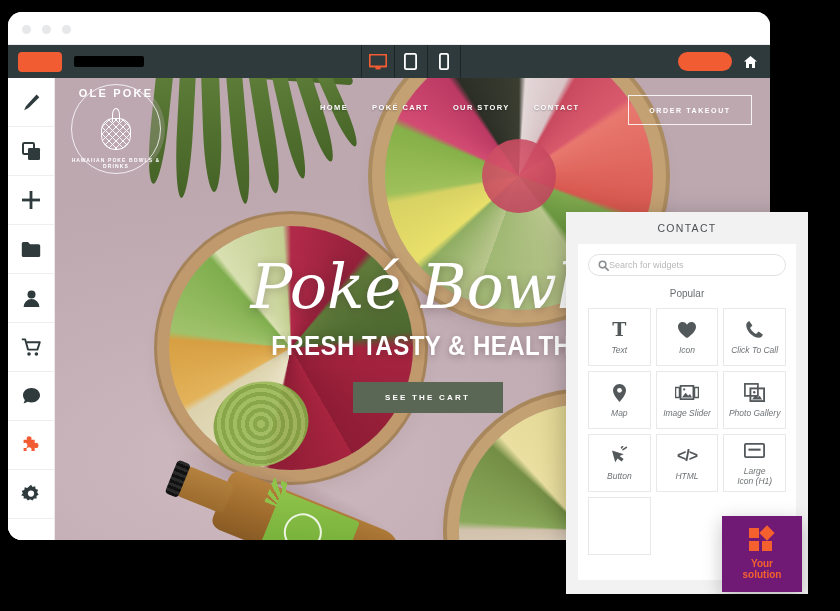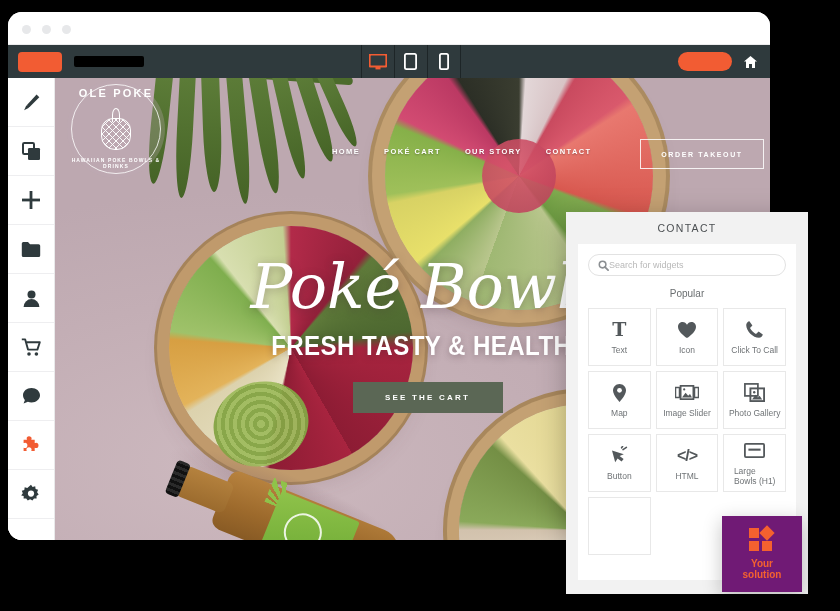--- a/index.html
+++ b/index.html
@@ -304,23 +304,23 @@
   .pineapple-leaf {
     position: absolute; left: 11px; top: 0;
     width: 8px; height: 14px;
     border: 1.5px solid #ffffff;
     border-bottom: none;
     border-radius: 50% 50% 0 0;
   }
 
   
   .site-nav {
-    position: absolute; left: 12px; top: 0;
+    position: absolute; left: 0; top: 0;
     width: 100%; height: 62px;
-    display: flex; align-items: center; margin-top: 44px;
+    display: flex; align-items: center;
   }
   .nav-links {
     position: absolute; left: 265px; top: 25px;
     display: flex; gap: 24px;
   }
   .nav-link {
     color: #ffffff;
     font-size: 7.5px;
     font-weight: bold;
     letter-spacing: 1.4px;
@@ -423,21 +423,23 @@
     display: flex;
     flex-direction: column;
     align-items: center;
     justify-content: center;
     gap: 5px;
     color: #5d6164;
   }
   .widget-cell .wlabel {
     font-size: 8.5px;
     color: #6f7376;
+    text-align: center;
     line-height: 1.15;
+    font-style: italic;
   }
   .widget-cell .wicon { display: flex; align-items: center; justify-content: center; height: 22px; }
   .t-glyph { font-family: "DejaVu Serif", serif; font-weight: bold; font-size: 19px; color: #53585b; line-height: 1; }
   .code-glyph { font-size: 16px; font-weight: bold; color: #53585b; letter-spacing: -1px; }
 
   
   .your-solution {
     position: absolute;
     left: 722px;
     top: 516px;
@@ -736,21 +738,21 @@
           <span class="wlabel">HTML</span>
         </div>
 
         <div class="widget-cell">
           <span class="wicon">
             <svg width="21" height="15" viewBox="0 0 21 15">
               <rect x="0.9" y="0.9" width="19.2" height="13.2" rx="1" fill="none" stroke="#53585b" stroke-width="1.8"></rect>
               <rect x="4.4" y="5.6" width="12.2" height="2.1" fill="#53585b"></rect>
             </svg>
           </span>
-          <span class="wlabel"><span>Large</span><br><span>Bowls (H1)</span></span>
+          <span class="wlabel"><span>Large</span><br><span>Icon (H1)</span></span>
         </div>
 
 
         <div class="widget-cell">
           <span class="wicon"></span>
           <span class="wlabel"></span>
         </div>
 
       </div>
     </div>

